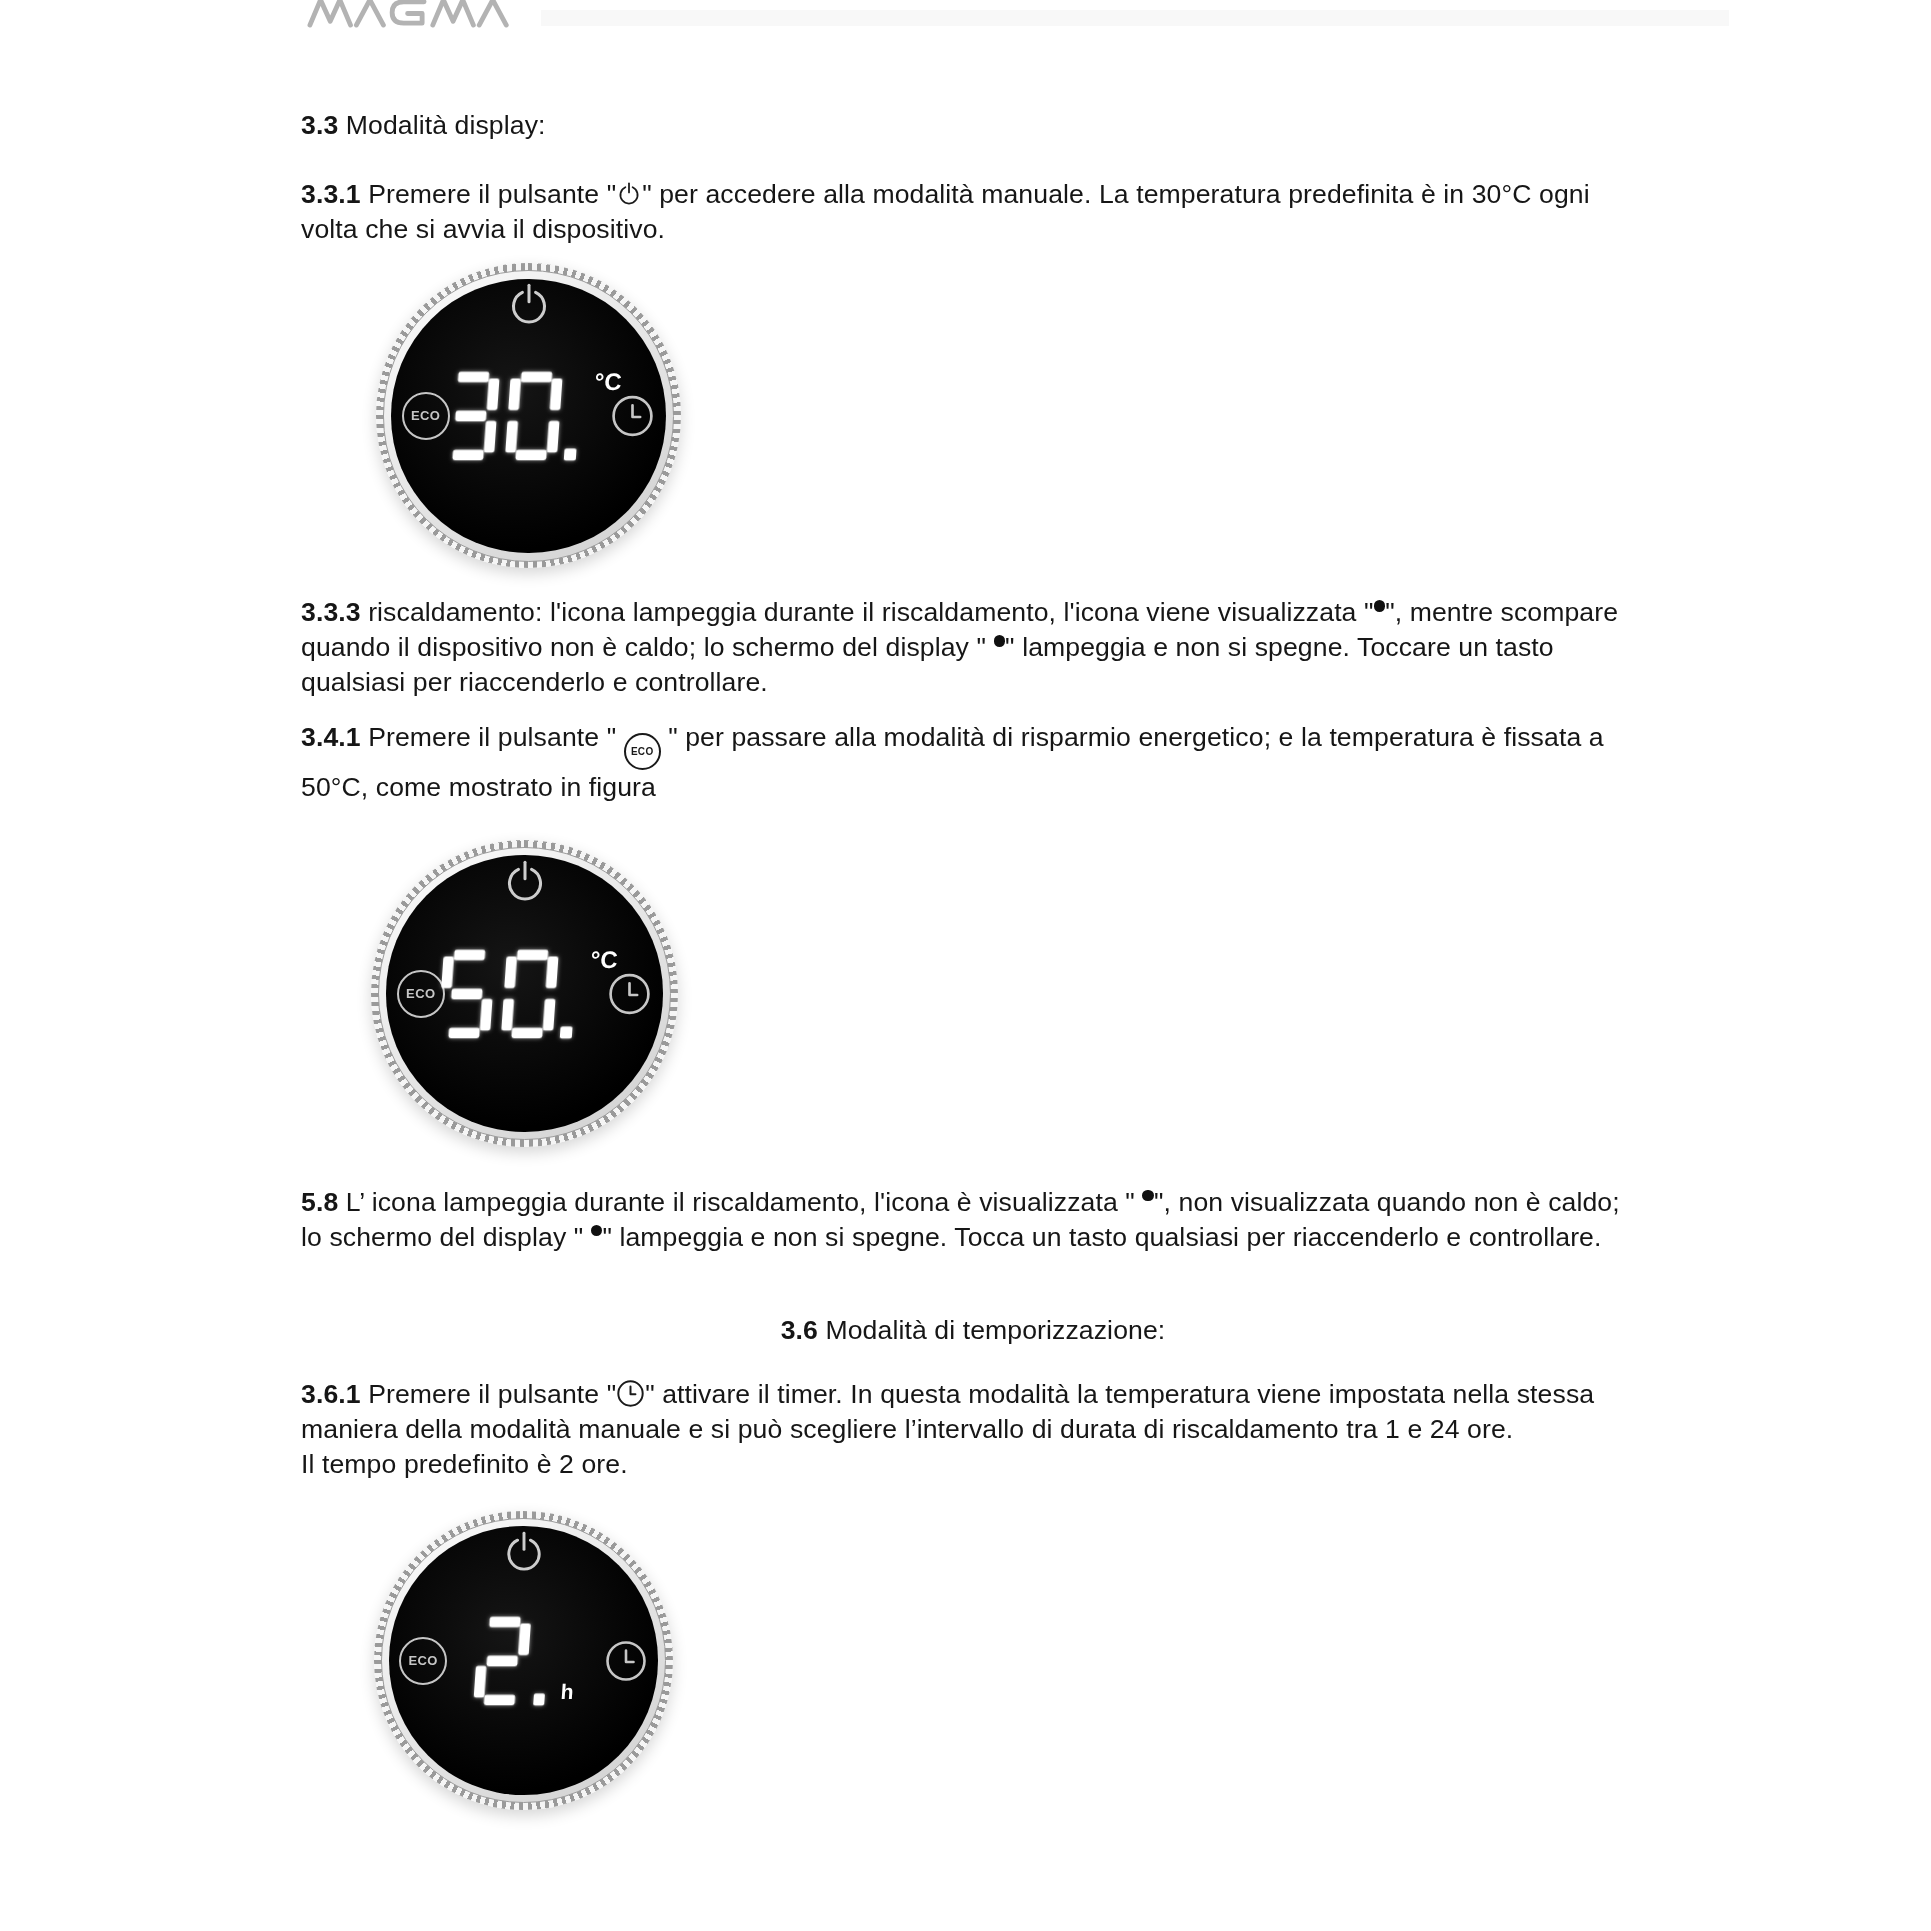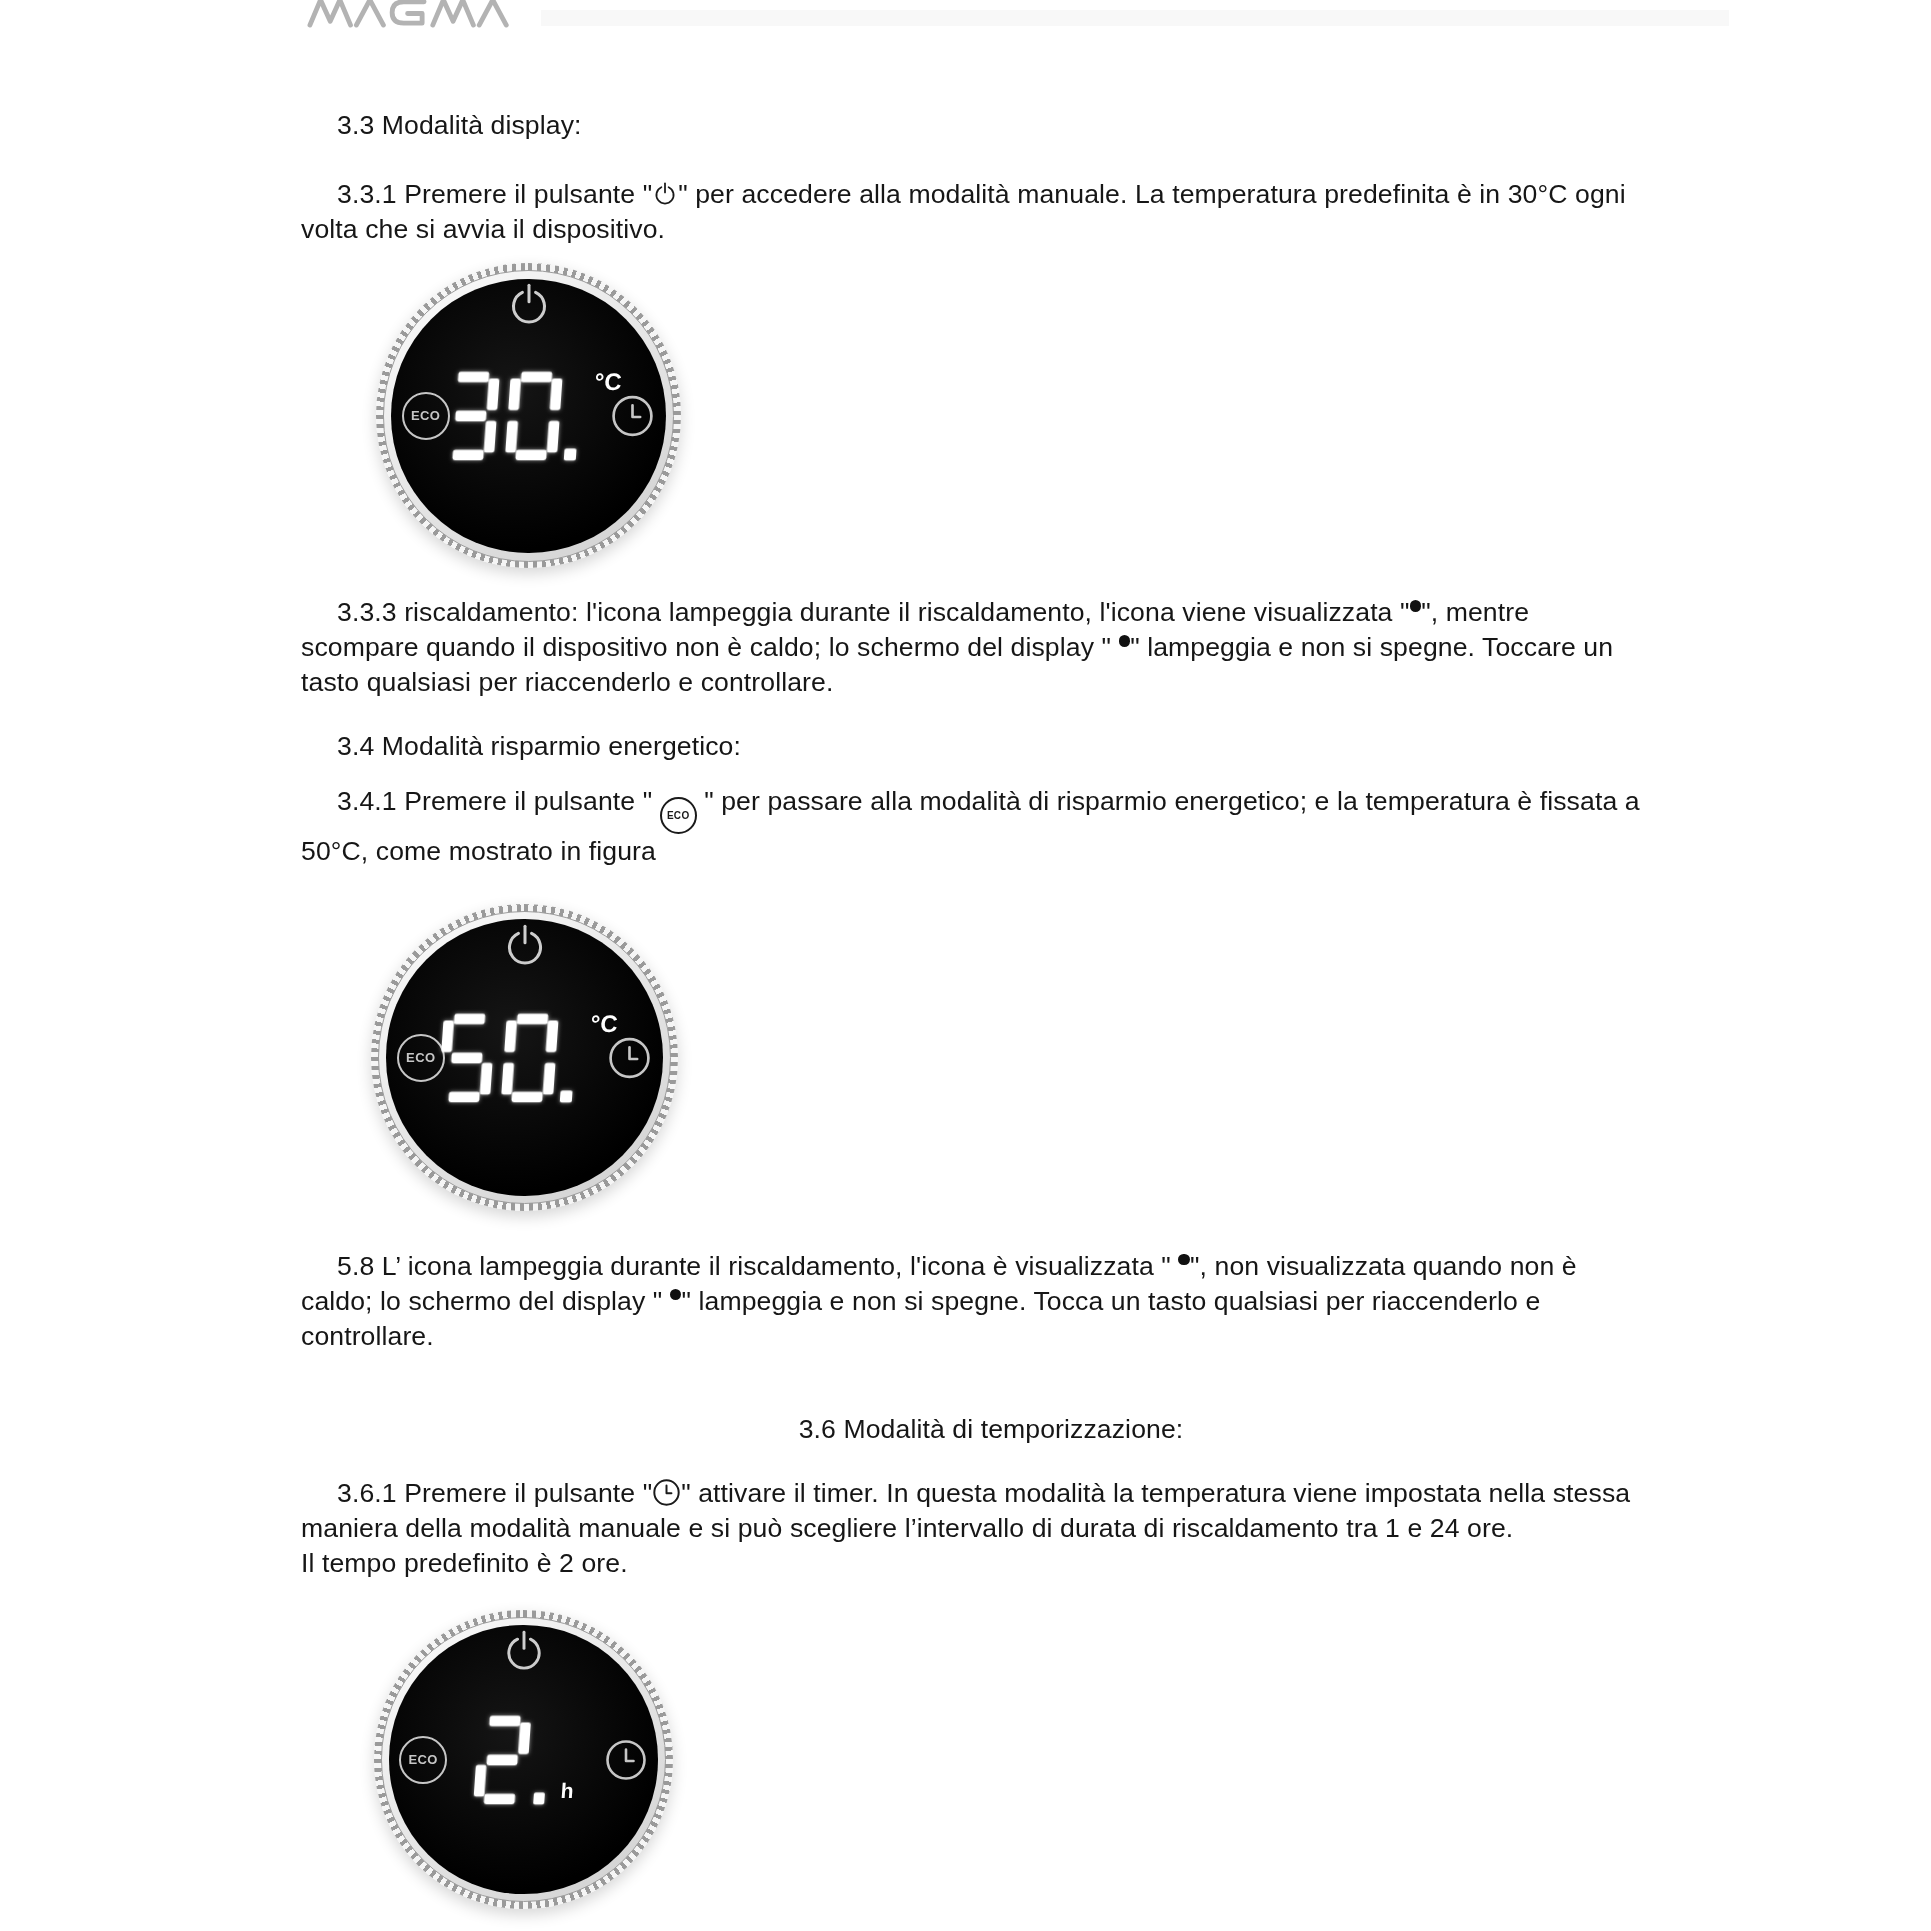--- a/index.html
+++ b/index.html
@@ -2,21 +2,21 @@
 <html><head>
 <meta charset="utf-8">
 <style>
   html,body{margin:0;padding:0;background:#ffffff;}
   .page{position:relative;width:1931px;height:1931px;background:#ffffff;overflow:hidden;
         font-family:"Liberation Sans", sans-serif;color:#161616;}
   .logo{position:absolute;left:307px;top:-2.9px;}
   .header-bar{position:absolute;left:541px;top:9.7px;width:1188px;height:16.4px;background:#f8f8f8;}
   .content{position:absolute;left:301px;top:108px;width:1344px;}
   .content p{margin:0;font-size:26.6px;line-height:35px;letter-spacing:0.1px;}
-  .content p b{font-weight:normal;margin-left:36px;}
+  .content p b{font-weight:bold;}
   
   .iIcon{display:inline-block;vertical-align:-4.8px;line-height:0;}
   .ecoInline{display:inline-flex;align-items:center;justify-content:center;vertical-align:-8.7px;
              width:33px;height:33px;border:2.1px solid #1a1a1a;border-radius:50%;
              font-size:10px;font-weight:bold;letter-spacing:0.3px;color:#1a1a1a;}
   .heatdot{display:inline-block;width:11.6px;height:11.6px;background:#101010;border-radius:50%;
            vertical-align:9.7px;}
   
   .dial-wrap{position:relative;}
   .dial{position:relative;border-radius:50%;box-shadow:0 5.8px 15.4px rgba(0,0,0,0.16);}
@@ -94,21 +94,20 @@
                 <rect x="11" y="81" width="32" height="11" rx="2.5" fill="#ffffff"></rect>
                 <rect x="0" y="51" width="11" height="33" rx="2.5" fill="#ffffff"></rect>
                 <rect x="0" y="7" width="11" height="33" rx="2.5" fill="#ffffff"></rect>
               </svg></span>
             <span class="dec-dot"></span>
             <span class="unit-top">°C</span>
           </div>
         </div>
       </div>
       <p style="margin-top: 27px;"><b>3.3.3</b><span> riscaldamento: l'icona lampeggia durante il riscaldamento, l'icona viene visualizzata "</span><span class="heatdot"></span><span>", mentre scompare quando il dispositivo non è caldo; lo schermo del display " </span><span class="heatdot"></span><span>" lampeggia e non si spegne. Toccare un tasto qualsiasi per riaccenderlo e controllare.</span></p>
-      <p style="margin-top: 29px;"><b>3.4</b><span> Modalità risparmio energetico:</span></p>
       <p style="margin-top: 20px;"><b>3.4.1</b><span> Premere il pulsante " </span><span class="ecoInline">ECO</span><span> " per passare alla modalità di risparmio energetico; e la temperatura è fissata a 50°C, come mostrato in figura</span></p>
       <div class="dial-wrap" style="margin-top: 35px; margin-left: 70px;">
         <div class="dial" style="height: 307px; width: 307px;">
           <div class="knurl"></div>
           <div class="rim"></div>
           <div class="face"></div>
           <div class="dial-power"><svg width="47" height="47" viewBox="0 0 48 50">
               <path d="M17,10 A16.5,16.5 0 1 0 31,10" fill="none" stroke="#cdcdcd" stroke-width="3.2" stroke-linecap="round"></path>
               <line x1="24" y1="2.5" x2="24" y2="20" stroke="#cdcdcd" stroke-width="3.2" stroke-linecap="round"></line>
             </svg></div>

